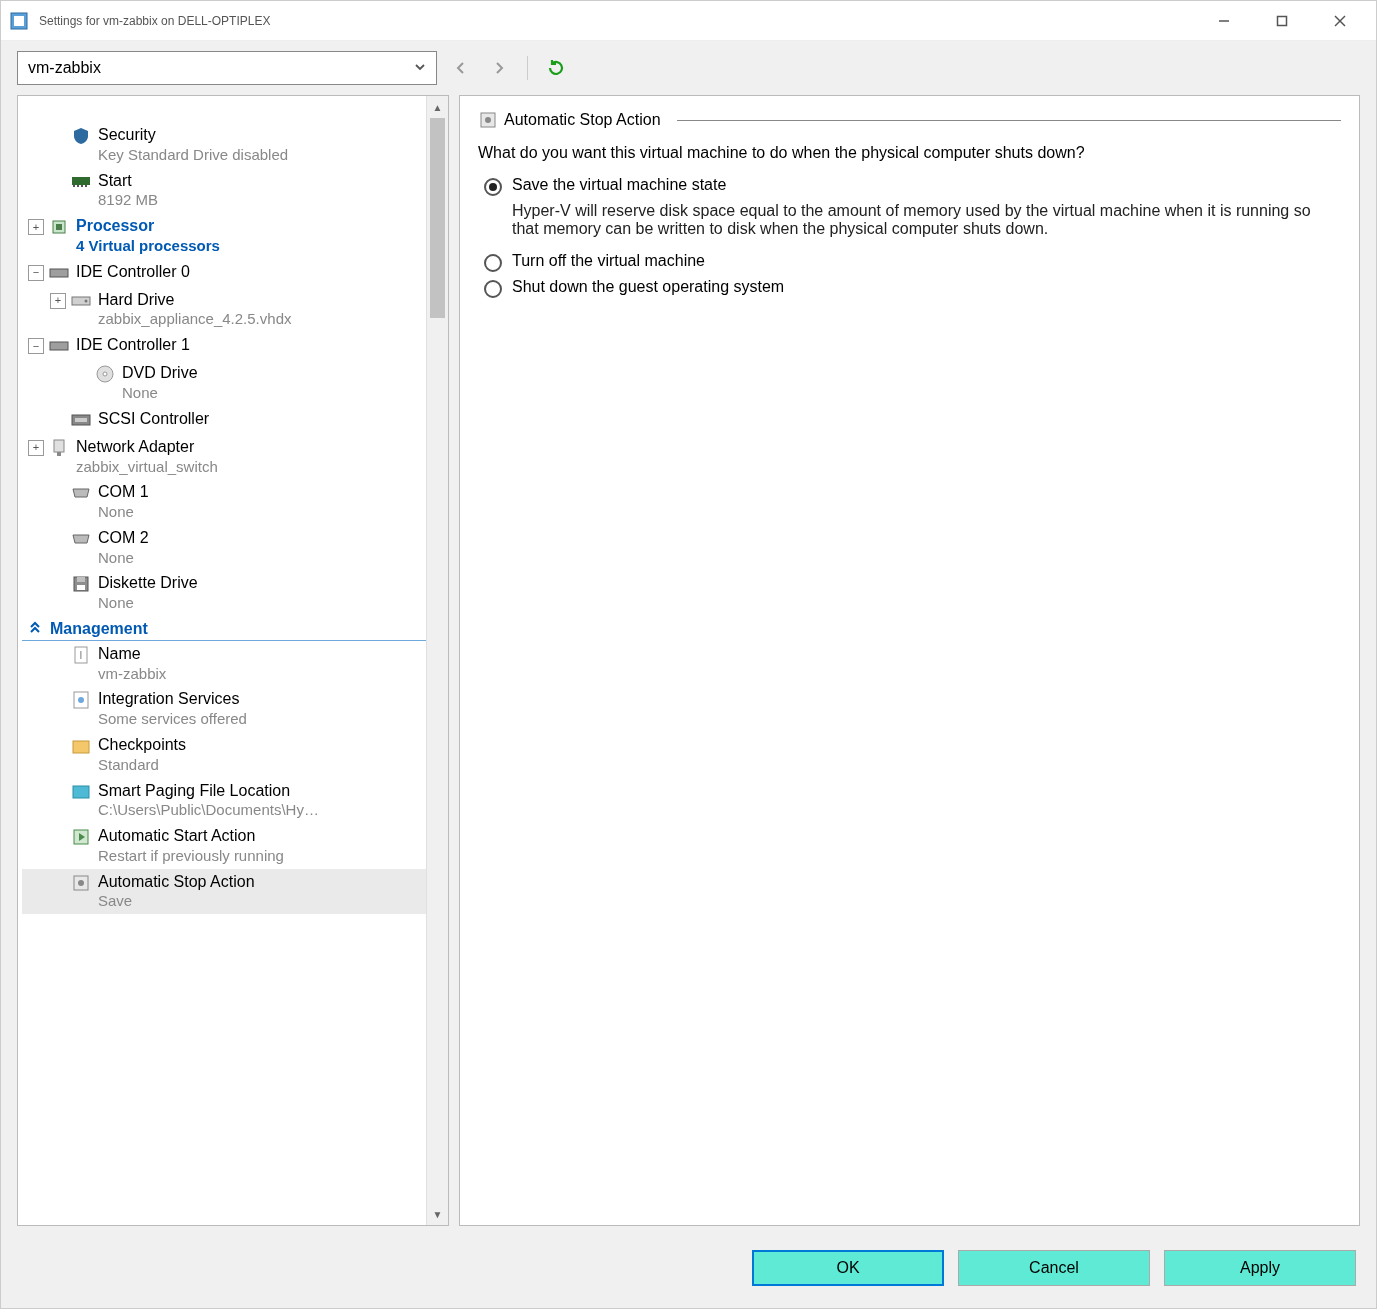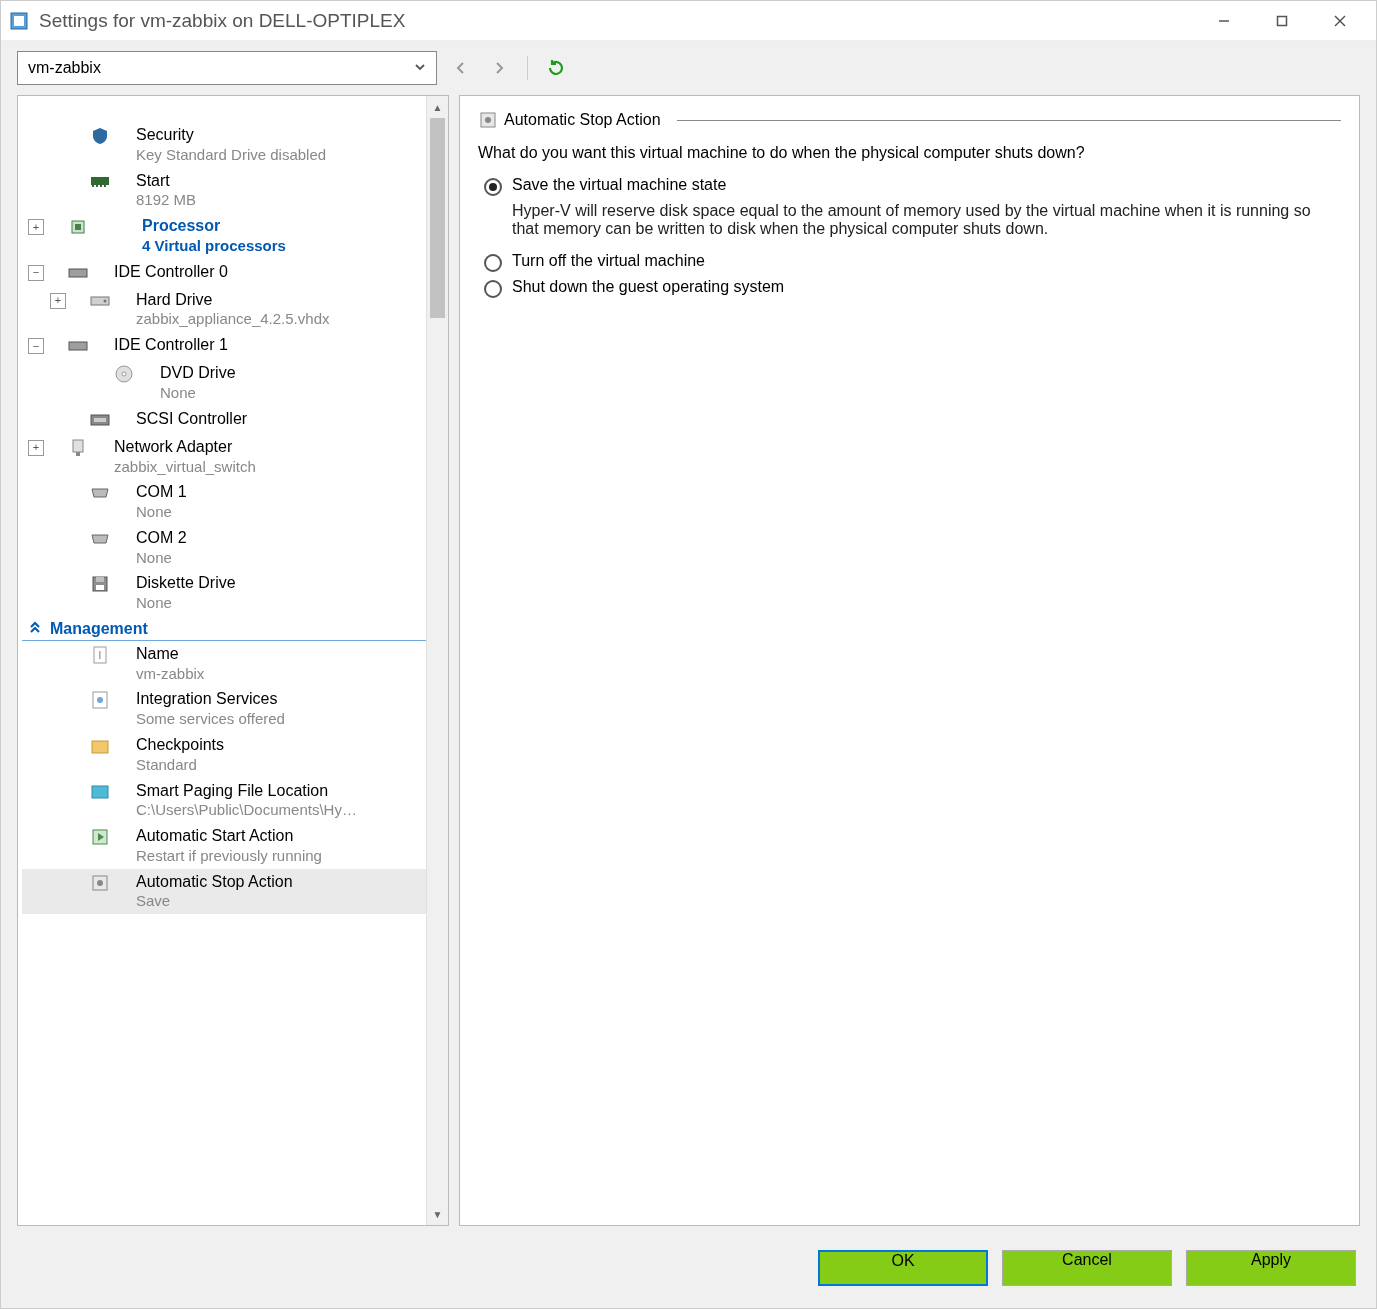--- a/index.html
+++ b/index.html
@@ -27,21 +27,21 @@
     background: #fff;
     border-bottom: 1px solid #eee;
   }
   .titlebar .app-icon {
     width: 20px; height: 20px;
     margin-right: 10px;
   }
   .titlebar .title {
     flex: 1;
     color: #555;
-    font-size: 19px;
+    font-size: 12px;
   }
   .titlebar .winbtns {
     display: flex; gap: 2px;
   }
   .titlebar .winbtn {
     width: 56px; height: 32px;
     display: flex; align-items: center; justify-content: center;
     color: #555;
   }
   .titlebar .winbtn svg { pointer-events: none; }
@@ -119,21 +119,20 @@
     top: 22px; left: 3px; right: 3px;
     height: 200px;
     background: #c2c2c2;
   }
 
   .tree-row {
     display: flex;
     align-items: flex-start;
     padding: 3px 4px 3px 4px;
     min-height: 22px;
-    gap: 19px;
   }
   .tree-row.selected {
     background: #eaeaea;
   }
   .tree-row .expander {
     width: 16px; height: 16px;
     margin-top: 3px;
     display: flex; align-items: center; justify-content: center;
     border: 1px solid #999;
     font-size: 11px;
@@ -144,21 +143,21 @@
   .tree-row .expander.none { border: none; background: none; }
   .tree-row .icon {
     width: 22px; height: 22px;
     margin: 0 6px 0 4px;
     display: flex; align-items: center; justify-content: center;
   }
   .tree-row .labels { display: flex; flex-direction: column; }
   .tree-row .lbl-main { font-size: 16px; line-height: 1.3; }
   .tree-row .lbl-sub { font-size: 15px; color: #888; line-height: 1.25; }
   .tree-row.highlight .lbl-main,
-  .tree-row.highlight .lbl-sub { color: #0059b3; font-weight: 600; margin-left: 28px; }
+  .tree-row.highlight .lbl-sub { color: #0059b3; font-weight: 600; }
   .tree-row.highlight .lbl-sub { font-weight: 700; }
   .section-row {
     display: flex; align-items: flex-end;
     padding: 4px 6px 2px 6px;
     color: #0059b3;
     font-weight: 700;
     font-size: 16px;
     border-bottom: 1px solid #6fa8dc;
     gap: 8px;
   }
@@ -208,25 +207,25 @@
 
   
   .footer {
     display: flex;
     justify-content: flex-end;
     gap: 14px;
     padding: 14px 20px 22px 20px;
     background: #f0f0f0;
   }
   .btn {
-    width: 170px; height: 36px;
+    width: 192px; height: 36px;
     border: 1px solid #aaa;
-    background: #84cc16;
+    background: #5eead4;
     font-size: 16px;
-    display: flex; align-items: flex-start; justify-content: center;
+    display: flex; align-items: center; justify-content: center;
   }
   .btn.primary {
     border: 2px solid #0078d7;
   }
 
   
   .icon svg, .app-icon svg, .tb-btn svg, .content-header svg { display:block; }
 </style>
 </head>
 <body>

